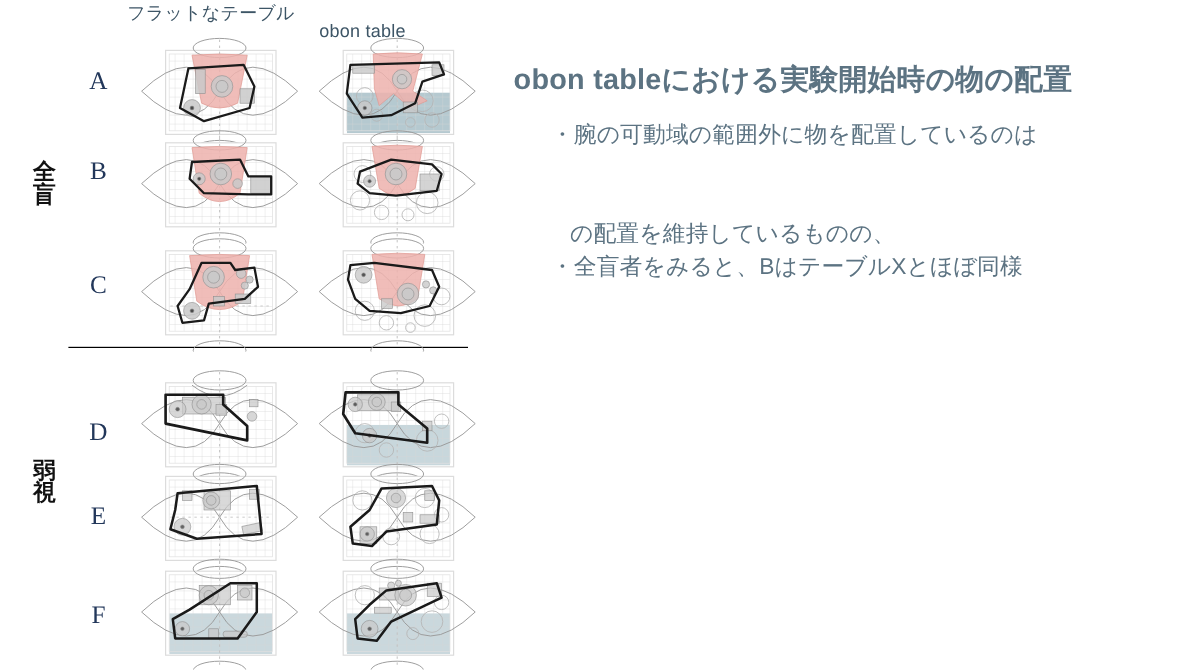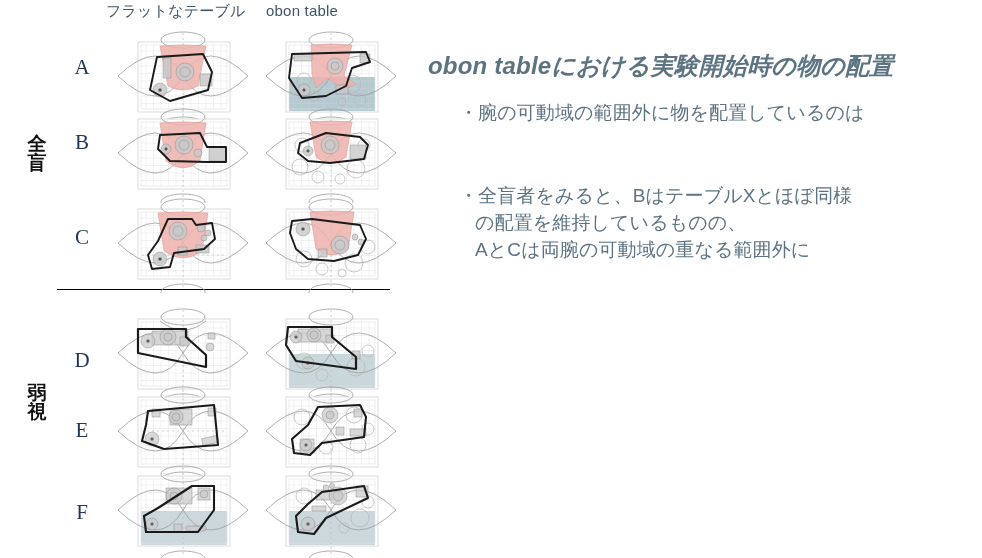--- a/index.html
+++ b/index.html
@@ -16,21 +16,21 @@
   #figure-panel{
     position:absolute;left:0;top:0;width:415px;height:510px;
   }
 
   .col-header{
     position:absolute;top:2px;
     font-size:15px;color:#3d5566;
     white-space:nowrap;letter-spacing:.2px;
   }
   #header-flat{left:106px;}
-  #header-obon{left:266px;}
+  #header-obon{left:266px;margin-top:16px;}
 
   
   .group-label{
     position:absolute;left:24px;
     width:26px;
     font-size:19px;font-weight:bold;color:#111111;
     line-height:1.02;text-align:center;
     letter-spacing:0;
   }
   .group-label span{display:block;}
@@ -55,21 +55,21 @@
   .cell{position:absolute;width:150px;height:98px;}
   .cell svg{display:block;width:150px;height:98px;}
 
   
   #text-panel{
     position:absolute;left:415px;top:0;width:567px;height:558px;
   }
   #doc-title{
     position:absolute;left:13px;top:50px;
     font-size:24px;font-weight:bold;color:#5c7382;
-    letter-spacing:.2px;white-space:nowrap;font-style:italic;
+    letter-spacing:.2px;white-space:nowrap;
   }
   .bullet-block{
     position:absolute;left:8px;
     font-size:19px;color:#5c7382;
     line-height:1.42;letter-spacing:.1px;
   }
   .bullet-block .ln{display:block;white-space:nowrap;margin-left:36px;}
   .bullet-block .indent{padding-left:16px;}
   #bullet-1{top:100px;}
   #bullet-2{top:183px;}
@@ -482,19 +482,18 @@
 
 <div id="text-panel">
 
   <div id="doc-title">obon tableにおける実験開始時の物の配置</div>
 
   <div class="bullet-block" id="bullet-1">
     <span class="ln">・腕の可動域の範囲外に物を配置しているのは</span>
   </div>
 
   <div class="bullet-block" id="bullet-2">
+    <span class="ln indent">の配置を維持しているものの、</span>
     <span class="ln">・全盲者をみると、BはテーブルXとほぼ同様</span>
-    <span class="ln indent">の配置を維持しているものの、</span>
-    <span class="ln indent">AとCは両腕の可動域の重なる範囲外に</span>
   </div>
 
 
 </div>
 
 </body></html>

